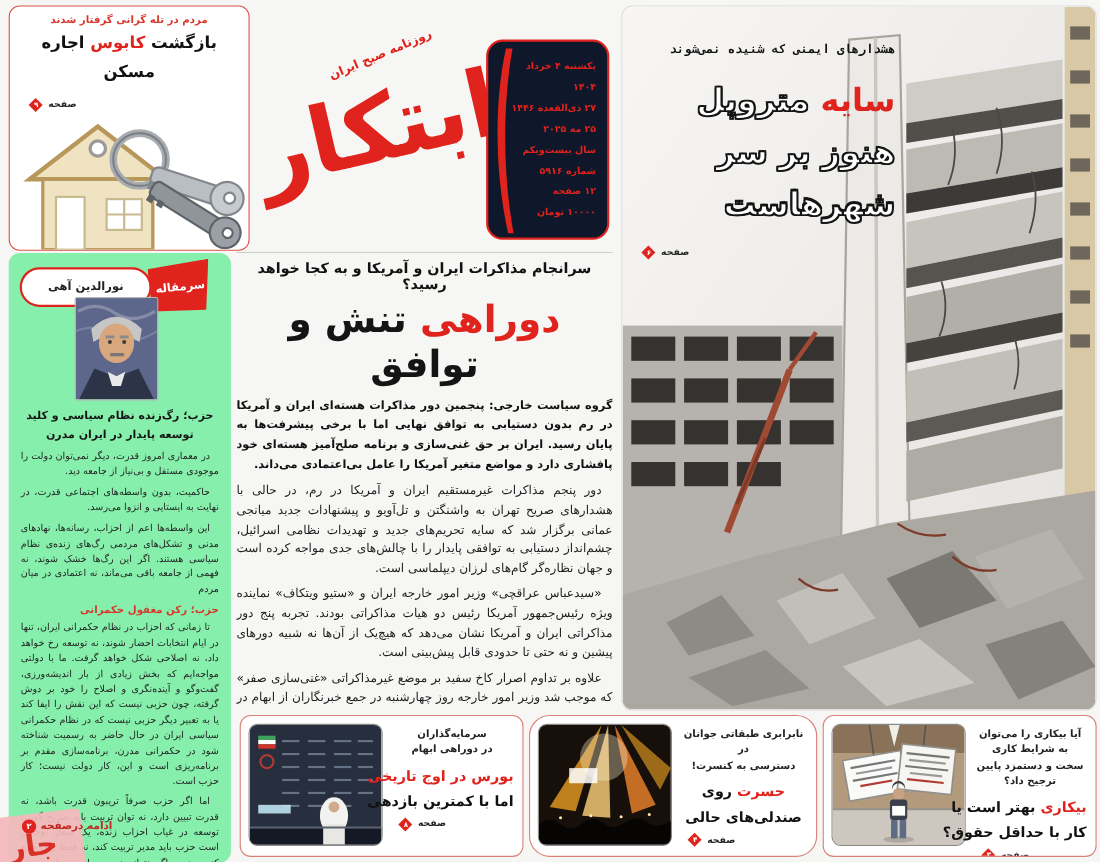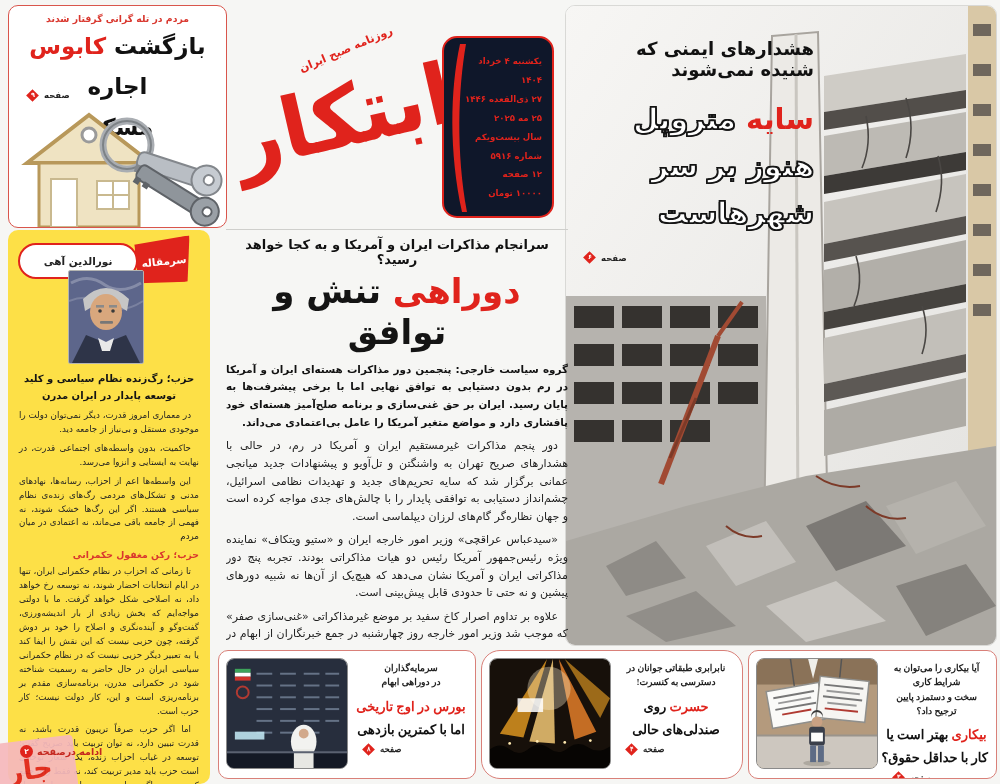--- a/index.html
+++ b/index.html
@@ -13,77 +13,77 @@
   .pbadge .plabel{font-size:8.5px;font-weight:bold;color:#222;}
   .pbadge .pdiamond{width:9px;height:9px;background:#e0231c;transform:rotate(45deg);display:flex;align-items:center;justify-content:center;margin:0 3px;}
   .pbadge .pdiamond span{transform:rotate(-45deg);color:#fff;font-size:6.5px;font-weight:bold;line-height:1;}
   .contfoot{display:flex;align-items:center;gap:4px;justify-content:flex-end;}
   .contfoot .clabel{font-size:9.5px;font-weight:bold;color:#c4271f;}
   .contfoot .ccircle{width:13px;height:13px;border-radius:50%;background:#e0231c;color:#fff;font-size:7.5px;font-weight:bold;display:flex;align-items:center;justify-content:center;}
 
   
   #housing-card{left:8px;top:5px;width:217px;height:221px;border:1px solid #d9554c;overflow:hidden;}
   #housing-card .kicker{margin-top:7px;text-align:center;font-size:9.3px;font-weight:bold;color:#d9372e;}
-  #housing-card .hl{margin-top:2px;text-align:center;font-size:23px;font-weight:bold;color:#111;line-height:1.75;}
+  #housing-card .hl{margin-top:2px;text-align:center;font-size:15px;font-weight:bold;color:#111;line-height:1.75;}
   #housing-card .hl .red{color:#e0231c;}
   #housing-card .pbadge{position:absolute;left:16px;top:84px;}
   #house-photo{position:absolute;left:0;bottom:0;width:217px;height:122px;}
 
   
   #masthead{left:226px;top:5px;width:336px;height:221px;}
   #logo{position:absolute;left:-8px;top:12px;width:250px;height:200px;display:flex;align-items:center;justify-content:center;
         color:#e0231c;font-size:84px;font-weight:bold;transform:rotate(-13deg);letter-spacing:-3px;white-space:nowrap;}
   #tagline{position:absolute;left:70px;top:38px;color:#e0231c;font-size:11px;font-weight:bold;transform:rotate(-23deg);white-space:nowrap;}
   #datebox{position:absolute;left:216px;top:31px;width:112px;height:182px;background:#0f172a;border:2px solid #e0231c;border-radius:15px;box-sizing:border-box;overflow:hidden;}
   #datebox .lines{margin:14px 10px 0 18px;text-align:right;color:#e0231c;font-size:8.6px;font-weight:bold;line-height:2.2;}
   #datebox svg{position:absolute;left:2px;top:4px;}
 
   
   #metropol-card{left:565px;top:5px;width:430px;height:639px;border:1px solid #d9d9d6;overflow:hidden;}
   #metropol-photo{position:absolute;inset:0;width:430px;height:639px;}
   #metropol-text{position:absolute;left:16px;top:32px;width:232px;text-align:right;}
-  #metropol-text .kicker{font-size:18px;font-weight:bold;color:#111;margin-bottom:16px;}
+  #metropol-text .kicker{font-size:11px;font-weight:bold;color:#111;margin-bottom:16px;font-family:Liberation Mono, monospace;}
   #metropol-text .bigline{font-size:29px;font-weight:bold;line-height:1.62;white-space:nowrap;}
   #metropol-text .red{color:#e0231c;}
   #metropol-text .outline{color:#fff;-webkit-text-stroke:1.5px #141414;
       text-shadow:-1px -1px 0 #141414,1px -1px 0 #141414,-1px 1px 0 #141414,1px 1px 0 #141414;}
   #metropol-text .pbadge{margin-top:16px;}
 
   
-  #main-col{left:226px;top:229px;width:342px;height:414px;border-top:1px solid #cfcfcc;padding-top:7px;box-sizing:border-box;overflow:hidden;}
+  #main-col{left:215px;top:229px;width:342px;height:414px;border-top:1px solid #cfcfcc;padding-top:7px;box-sizing:border-box;overflow:hidden;}
   #main-col .kicker{text-align:center;font-size:13px;font-weight:bold;color:#111;}
   #main-col .headline{text-align:center;font-size:34px;font-weight:bold;margin:4px 0 8px;line-height:1.2;}
   #main-col .headline .red{color:#e0231c;}
   #main-col .headline .black{color:#141414;}
   #main-col .lead{font-size:10.4px;font-weight:bold;color:#111;text-align:justify;line-height:1.7;}
   #main-col p.bodytxt{font-size:11px;color:#1d1d1d;text-align:justify;line-height:1.6;margin:6px 0 0;text-indent:10px;}
 
   
-  #editorial{left:8px;top:230px;width:202px;height:554px;background:#fde047;border-radius:10px;overflow:hidden;}
+  #editorial{left:8px;top:230px;width:202px;height:554px;background:#86efac;border-radius:10px;overflow:hidden;}
   .ed-pill{position:absolute;left:10px;top:13px;width:120px;height:36px;background:#fff;border:2px solid #e0231c;border-radius:19px;
            display:flex;align-items:center;justify-content:center;box-sizing:border-box;}
   .ed-pill .author{font-size:10.5px;font-weight:bold;color:#222;}
   .ed-ribbon{position:absolute;left:128px;top:8px;width:56px;height:46px;background:#e0231c;transform:rotate(-6deg);
              clip-path:polygon(0 8%,100% 0,88% 100%,0 92%);display:flex;align-items:center;justify-content:center;}
   .ed-ribbon span{color:#fff;font-size:10.5px;font-weight:bold;}
   #ed-portrait{position:absolute;left:60px;top:40px;width:74px;height:92px;border:1px solid #b5b5b2;border-radius:2px;}
   .ed-body{margin:140px 11px 0;}
   .ed-body .hl{text-align:center;font-size:10px;font-weight:bold;color:#141414;line-height:1.7;}
   .ed-body p{font-size:8.7px;color:#222;text-align:justify;line-height:1.6;margin:5px 0 0;text-indent:8px;}
   .ed-body .subhead{color:#d9372e;font-size:9.3px;font-weight:bold;margin-top:5px;}
   #editorial .contfoot{position:absolute;left:12px;bottom:26px;z-index:6;}
 
   
   .bcard{top:650px;height:127px;border:1px solid #d98079;overflow:hidden;}
   #bcard-bourse{left:218px;width:256px;}
   #bcard-concert{left:481px;width:260px;border-radius:19px;}
   #bcard-jobs{left:748px;width:247px;}
   .bcard .bimg{position:absolute;left:7px;top:7px;width:122px;height:111px;border-radius:8px;overflow:hidden;border:1px solid #8a8a8a;box-sizing:border-box;}
   .bcard .bimg svg{width:100%;height:100%;display:block;}
-  .bcard .btxt{position:absolute;right:8px;left:136px;top:10px;text-align:center;font-family:Liberation Serif, serif;}
+  .bcard .btxt{position:absolute;right:8px;left:136px;top:10px;text-align:center;}
   .bcard .bkick{font-size:9.2px;font-weight:bold;color:#222;line-height:1.55;}
   .bcard .bhl{font-size:13px;font-weight:bold;line-height:1.8;margin-top:5px;color:#111;white-space:nowrap;}
   .bcard .bhl .red{color:#e0231c;}
   .bcard .pbadge{margin-top:3px;justify-content:flex-end;padding-left:6px;}
 
   
   #watermark{position:absolute;left:-16px;top:740px;width:92px;height:58px;background:#f6b9bd;opacity:.93;transform:rotate(-7deg);
              border-radius:4px;display:flex;align-items:center;justify-content:center;z-index:5;}
   #watermark span{color:#e0231c;font-size:27px;font-weight:bold;letter-spacing:2px;}
 </style>

